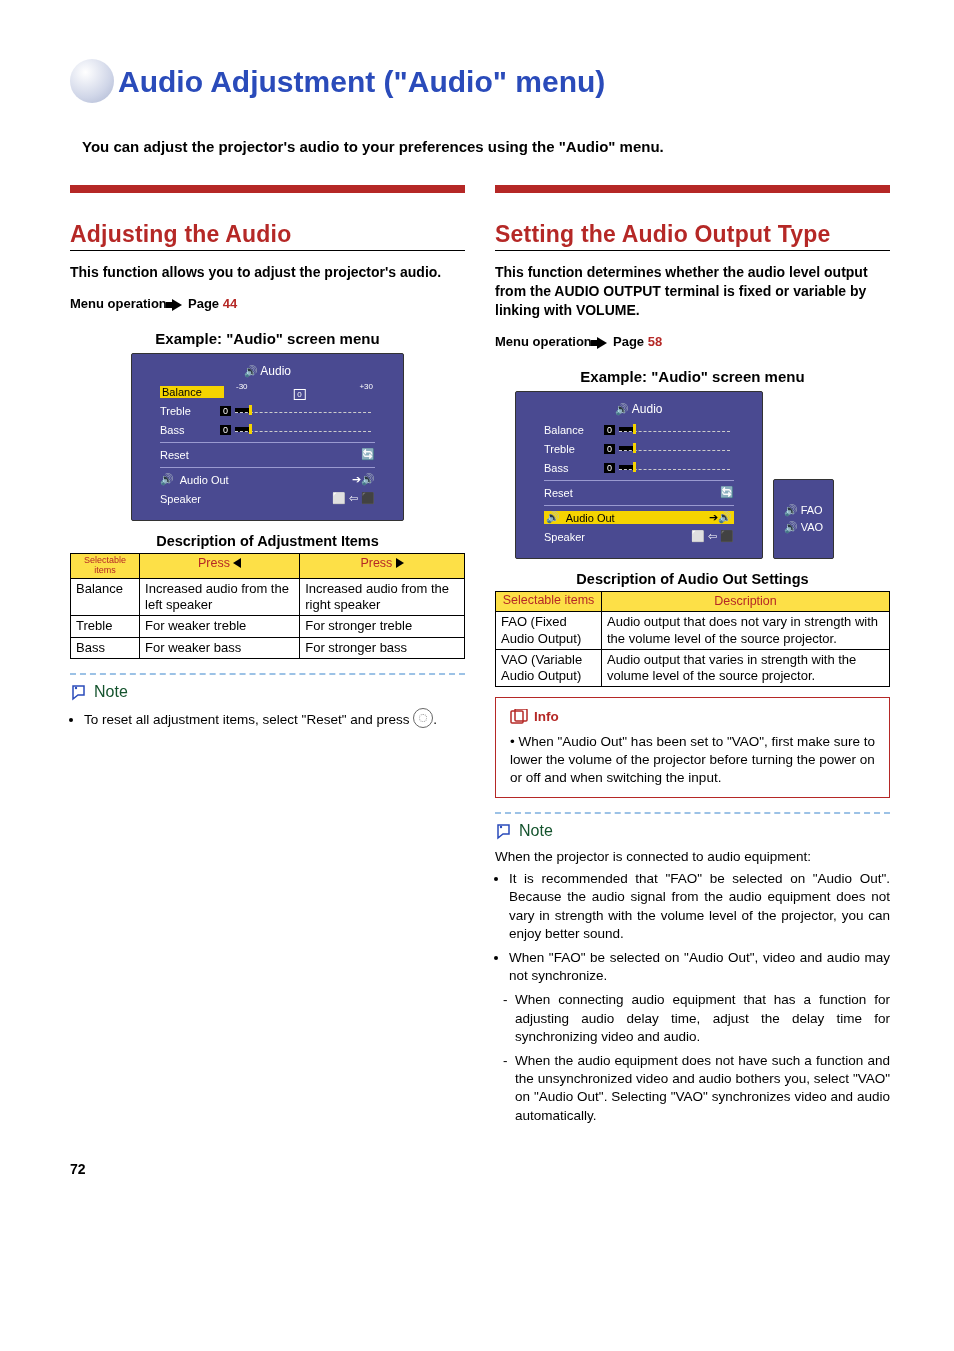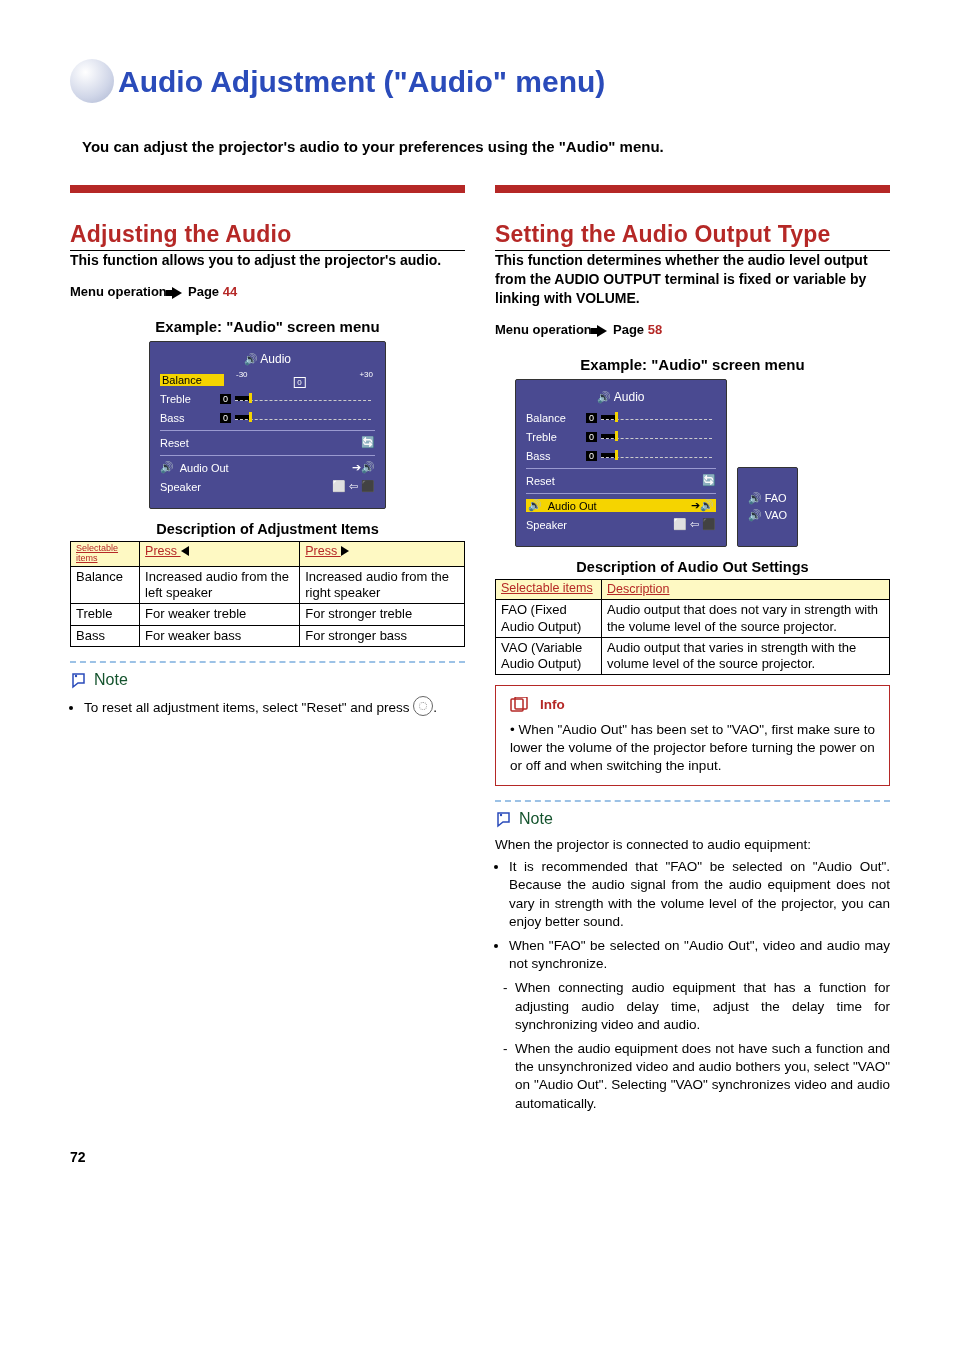--- a/index.html
+++ b/index.html
@@ -45,20 +45,21 @@
     background: #b52826;
     margin-bottom: 28px;
   }
   .section-title {
     font-family: Arial, Helvetica, sans-serif;
     font-weight: 900;
     color: #b52826;
     font-size: 23px;
     border-bottom: 1px solid #000;
     padding-bottom: 2px;
+    margin-bottom: 12px;
     letter-spacing: 0.2px;
   }
   .desc {
     font-weight: bold;
     font-size: 14px;
     margin-bottom: 14px;
     line-height: 1.35;
   }
   .menu-op {
     font-weight: bold;
@@ -75,21 +76,21 @@
     font-weight: bold;
     text-align: center;
     font-size: 15px;
     margin-bottom: 6px;
   }
   .osd-wrap { text-align:center; margin-bottom:12px;}
   .osd {
     display:inline-block;
     background: #4a4a91;
     color:#fff;
-    padding: 10px 10px;
+    padding: 10px 28px;
     font-size: 12px;
     width: 215px;
     text-align:left;
     border: 1px solid #333;
     border-radius:2px;
     font-family: Arial, sans-serif;
   }
   .osd .otitle { text-align:center; margin-bottom:6px; font-size:12px;}
   .osd .orow { display:flex; align-items:center; height:16px; font-size:11px; margin:3px 0;}
   .osd .orow .olab { width:60px;}
@@ -133,24 +134,24 @@
   }
   table.dt th, table.dt td {
     border: 1px solid #000;
     padding: 2px 5px;
     text-align: left;
     vertical-align: top;
     line-height:1.25;
   }
   table.dt th {
     font-weight: normal;
-    background: #fef9c3;
+    text-align: center;
+    background: #fde047;
     color: #b52826;
     font-size:12.5px;
-    text-decoration:underline;
   }
   table.dt th.sel {
     font-size: 9px;
     line-height:1.1;
   }
   .tri-l, .tri-r {
     display:inline-block; width:0;height:0; vertical-align:-1px;
   }
   .tri-l { border-top:5px solid transparent; border-bottom:5px solid transparent; border-right:8px solid #000;}
   .tri-r { border-top:5px solid transparent; border-bottom:5px solid transparent; border-left:8px solid #000;}
@@ -183,21 +184,21 @@
     font-size: 13.5px;
     line-height:1.35;
     margin-top:10px;
   }
   .info-hdr {
     color:#b52826;
     font-weight: bold;
     margin-bottom:6px;
     display:flex;
     align-items:center;
-    gap:12px;
+    gap:6px;
   }
   .enter-btn {
     display:inline-block;
     width:18px;height:18px;
     border:1px solid #666;
     border-radius:50%;
     vertical-align:-4px;
     position:relative;
   }
   .enter-btn::after{

